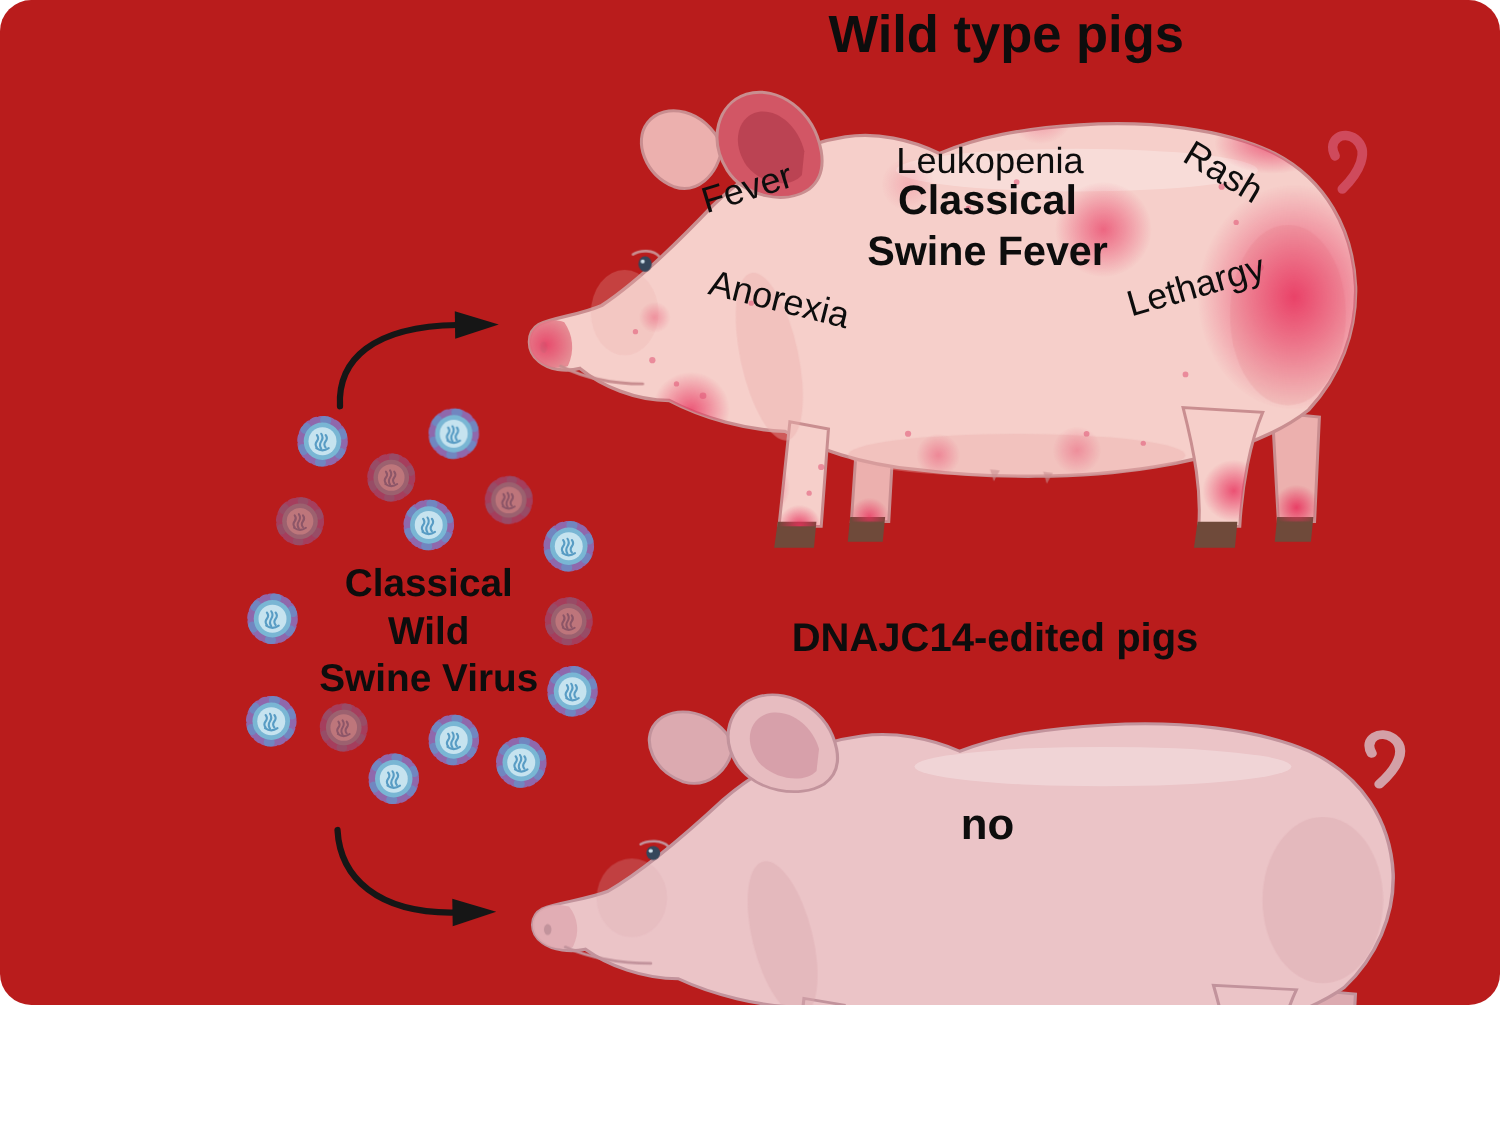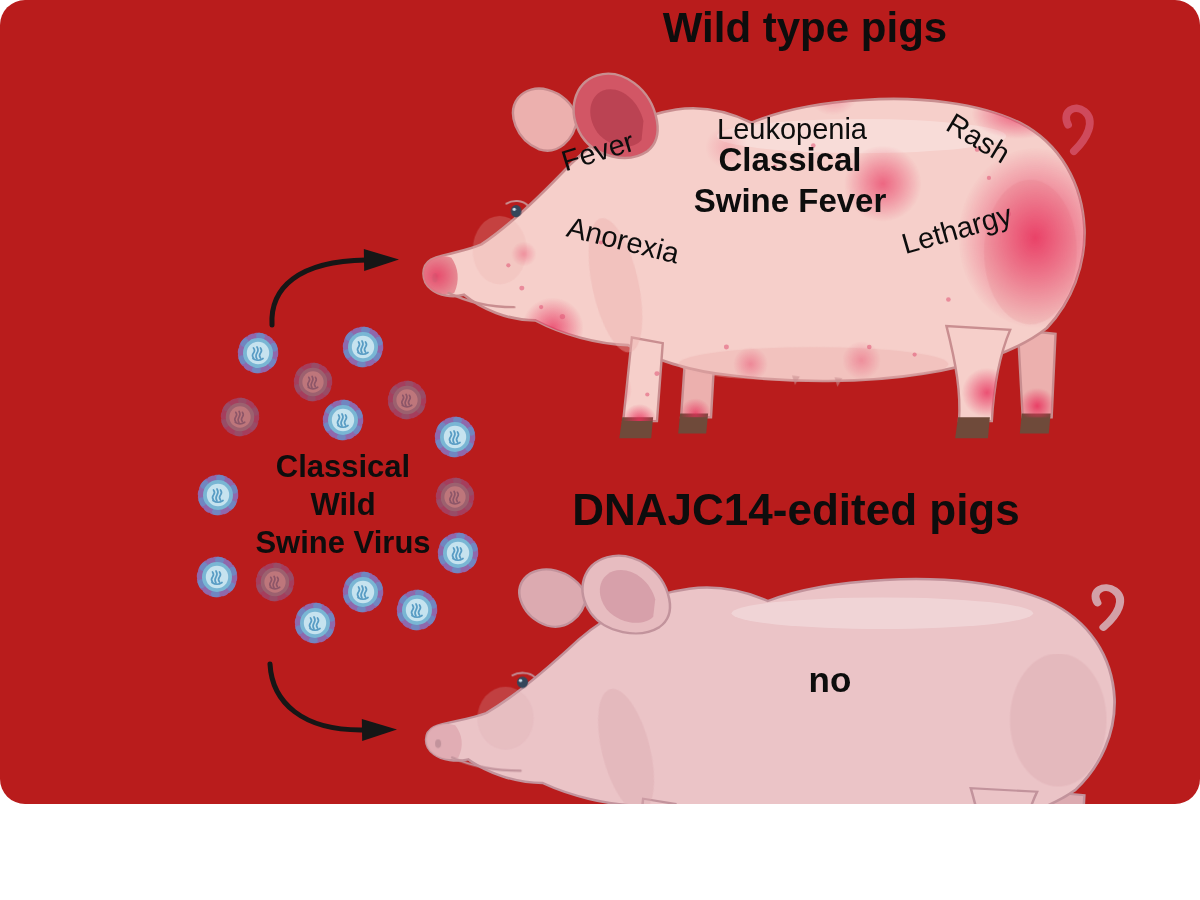--- a/index.html
+++ b/index.html
@@ -4,21 +4,21 @@
 <style>
   html,body{margin:0;padding:0;background:#ffffff;}
   #stage{
     position:relative;width:1200px;height:804px;overflow:hidden;
     background:#b91c1c;font-family:"Liberation Sans", sans-serif;color:#0d0d0d;border-radius:25px;
   }
   #art{position:absolute;left:0;top:0;width:1200px;height:900px;}
   .lbl{position:absolute;transform:translate(-50%,-50%);white-space:nowrap;
        text-align:center;line-height:1.1;z-index:5;color:#0d0d0d;}
   .t-title{font-size:42px;font-weight:700;}
-  .t-title-b{font-size:44px;font-weight:700;}
+  .t-title-b{font-size:32px;font-weight:700;}
   .t-sym{font-size:29px;font-weight:400;}
   .t-disease{font-size:33px;font-weight:700;line-height:41px;}
   .t-virus{font-size:31px;font-weight:700;line-height:38px;}
   .t-status{font-size:35px;font-weight:700;line-height:40px;}
 
   
   .pig-wild{
     --pig-base:var(--sick-pig-base,#f6cfca);
     --pig-mid:#ecb0ae; --pig-line:#c98e90;
     --pig-ear:var(--sick-pig-ear,#d25665); --pig-ear-inner:#b73f50;
@@ -214,17 +214,17 @@
   </div>
 
   <div class="lbl t-virus" style="left:343px;top:505px;">
     <span>Classical</span><br>
     <span>Wild</span><br>
     <span>Swine Virus</span>
   </div>
 
   <div class="lbl t-title-b" style="left:796px;top:510px;">DNAJC14-edited pigs</div>
 
-  <div class="lbl t-status" style="left:830px;top:660px;margin-top:20px;">
+  <div class="lbl t-status" style="left:790px;top:660px;">
     <span>no</span><br>
   </div>
 
 </div>
 
 </body></html>

